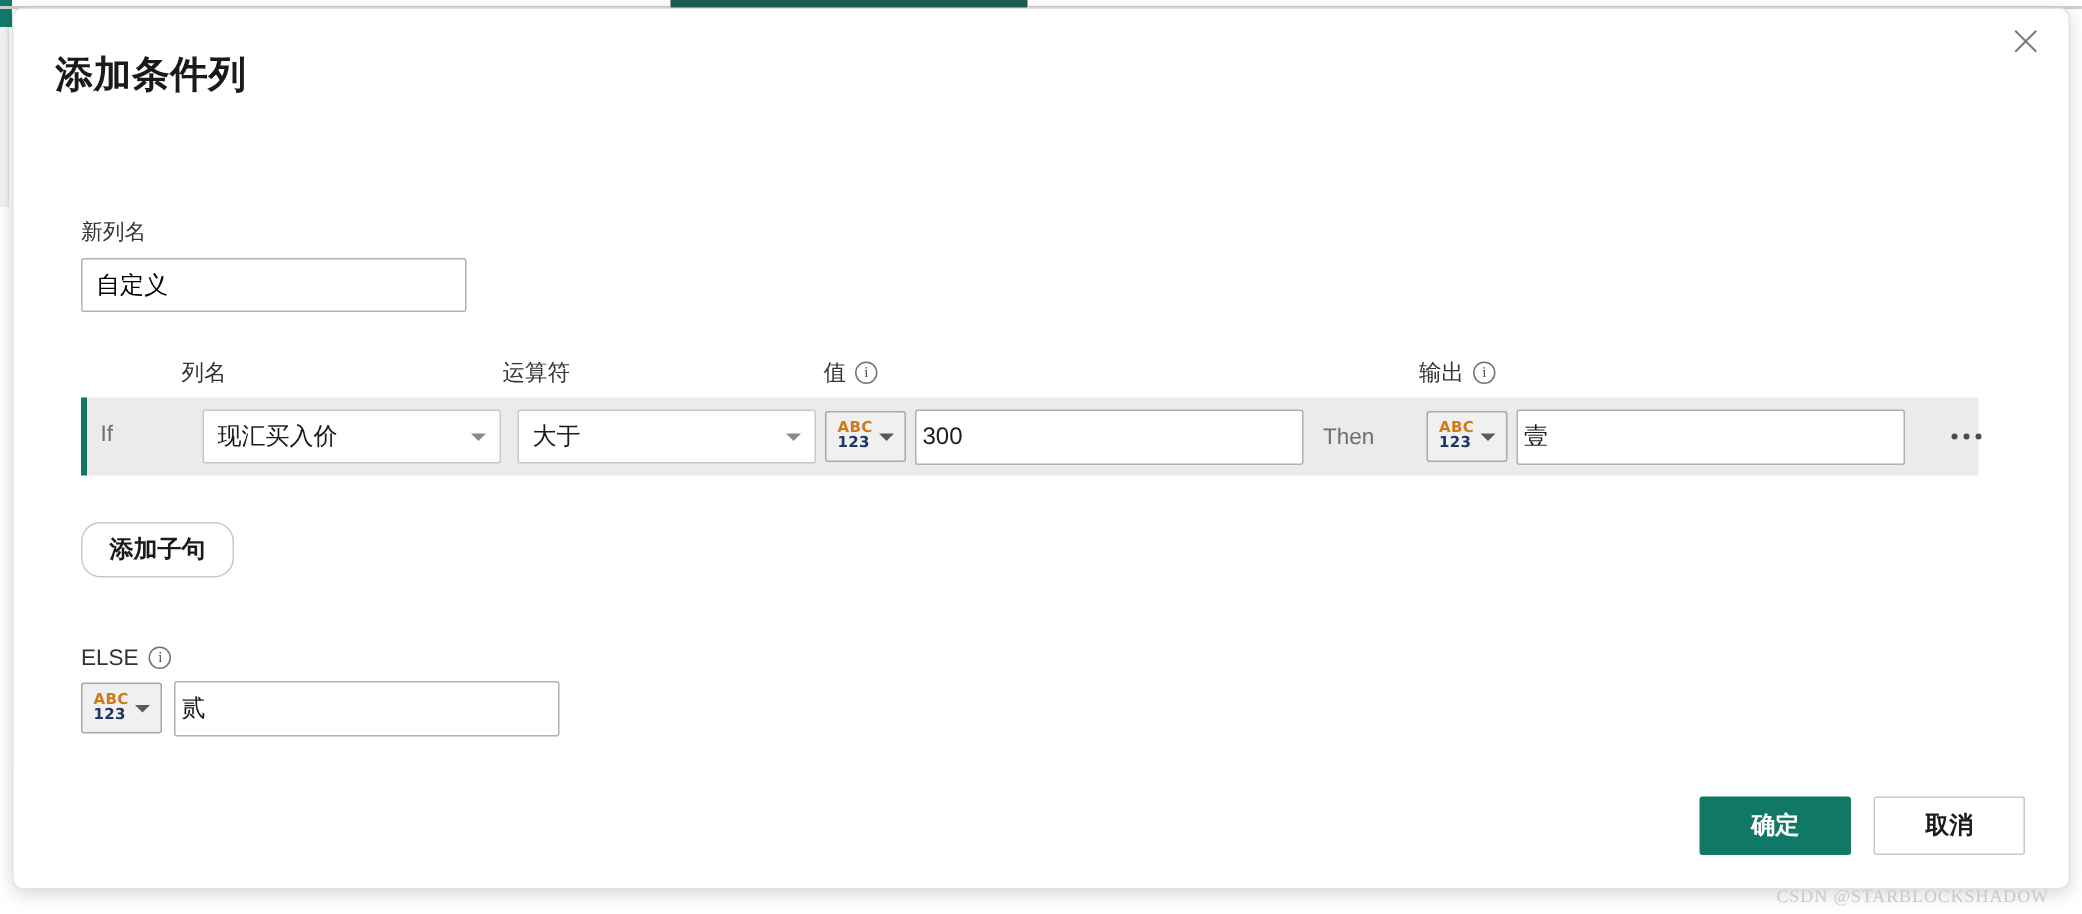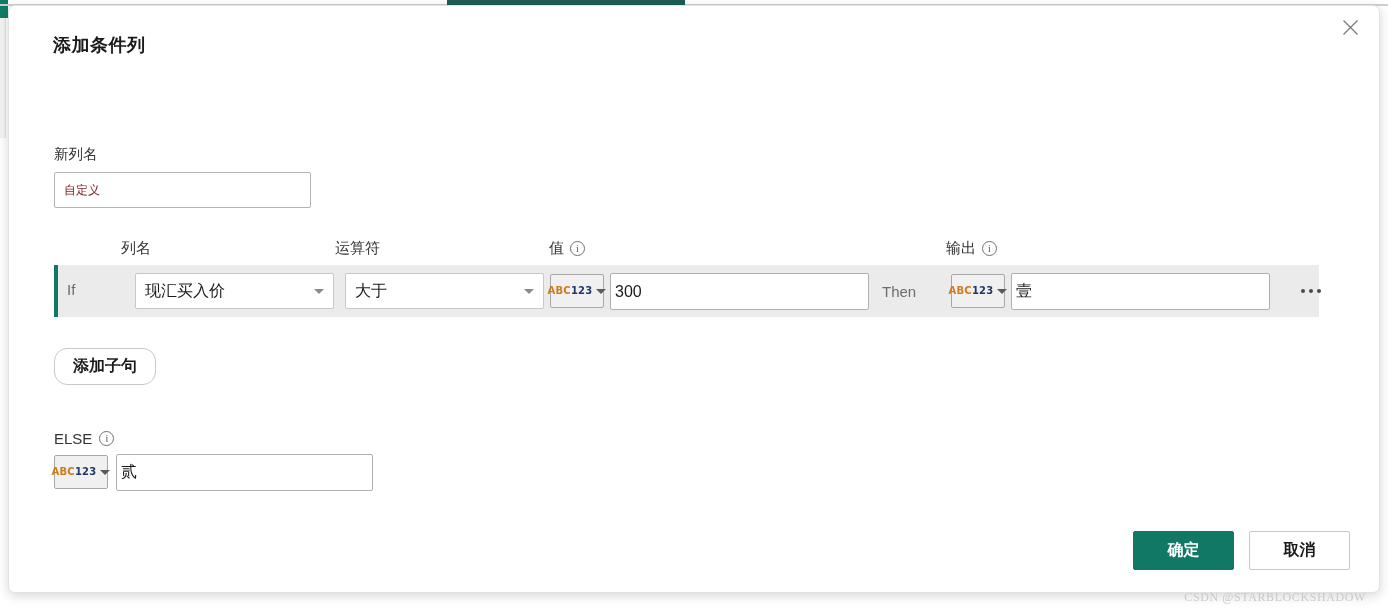--- a/index.html
+++ b/index.html
@@ -47,39 +47,39 @@
 
   #close-btn {
     position: absolute; right: 8px; top: 4px;
     width: 42px; height: 34px;
     display: flex; align-items: center; justify-content: center;
     cursor: pointer;
   }
   #close-btn svg { display: block; }
 
   #dlg-title {
-    position: absolute; left: 44px; top: 27px;
-    font-size: 18px; font-weight: bold; color: #1a1a1a;
+    position: absolute; left: 28px; top: 27px;
+    font-size: 25px; font-weight: bold; color: #1a1a1a;
     letter-spacing: 0.5px;
   }
   #dlg-subtitle {
     position: absolute; left: 45px; top: 93px;
     font-size: 16px; color: #333333;
   }
 
   #newcol-label {
     position: absolute; left: 45px; top: 139px;
     font-size: 14.5px; color: #333333;
   }
   #newcol-input {
     position: absolute; left: 45px; top: 166px;
     width: 257px; height: 36px;
     border: 1px solid #b3b3b3; border-radius: 2px;
     background: #fff;
-    font-size: 12px; color: #7f1d1d;
+    font-size: 16px; color: #000000;
     padding: 0 9px;
     font-family: "Liberation Sans", "DejaVu Sans", sans-serif;
   }
 
   
   .col-head {
     position: absolute; top: 233px;
     font-size: 15px; color: #333333;
     display: flex; align-items: center; gap: 6px;
     white-space: nowrap;
@@ -135,21 +135,21 @@
 
   
   .abc {
     position: absolute; top: 9px; height: 34px; width: 54px;
     background: #f0f0f0;
     border: 1px solid #a8a8a8; border-radius: 2px;
     display: flex; align-items: center; justify-content: center;
     gap: 4px; cursor: pointer;
   }
   .abc .glyph {
-    display: flex; flex-direction: row; align-items: flex-start;
+    display: flex; flex-direction: column; align-items: flex-start;
     line-height: 1.0;
     font-family: "DejaVu Sans", sans-serif;
     font-weight: bold;
     font-size: 10px;
   }
   .abc .glyph .abc-top { color: #d07a1a; letter-spacing: 0.2px; }
   .abc .glyph .abc-bot { color: #1f3864; letter-spacing: 0.2px; }
   .abc .caret { border-top-color: #5a5a5a; margin-left: 0; }
 
   #abc-value  { left: 496px; }

